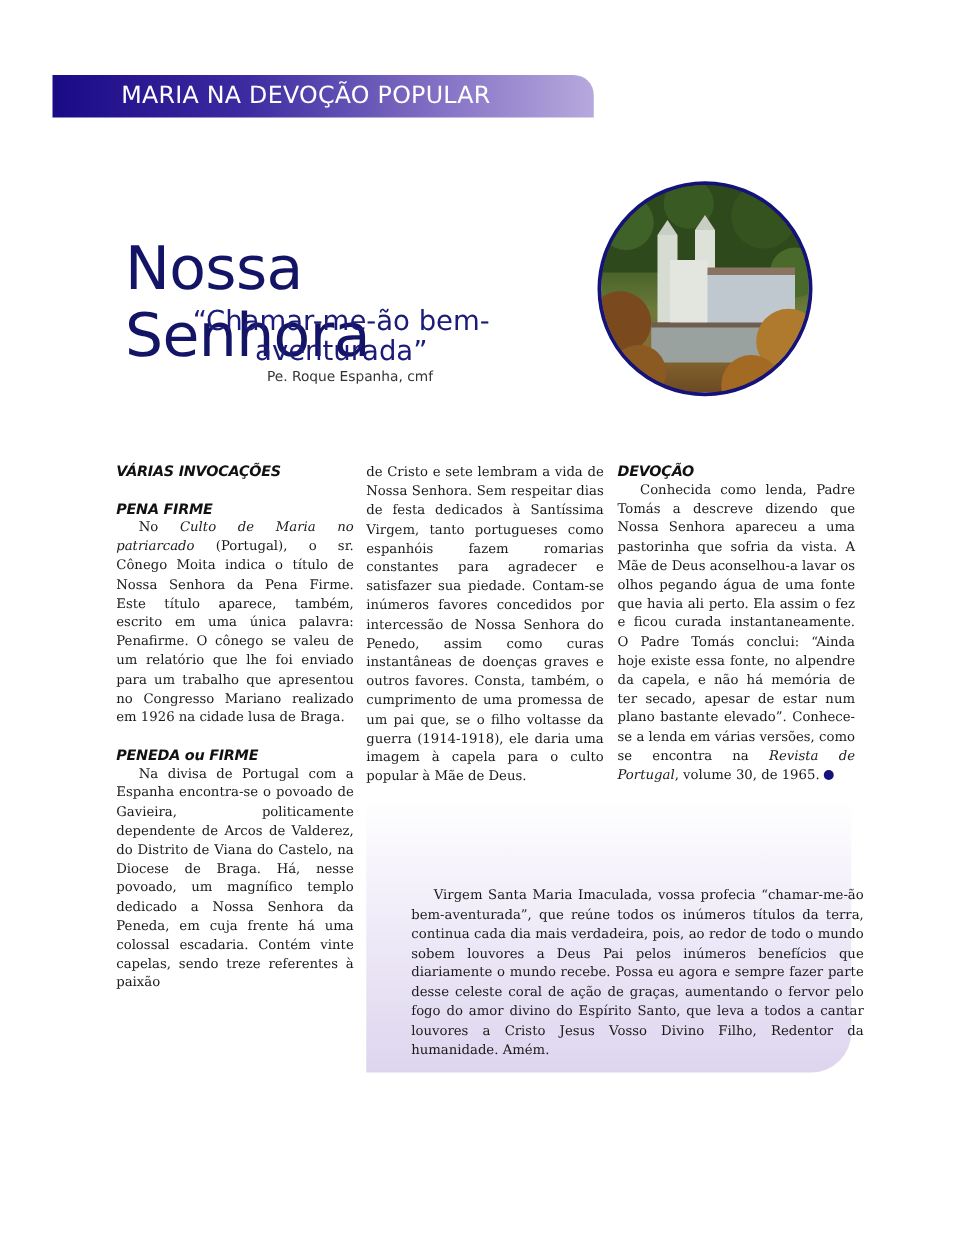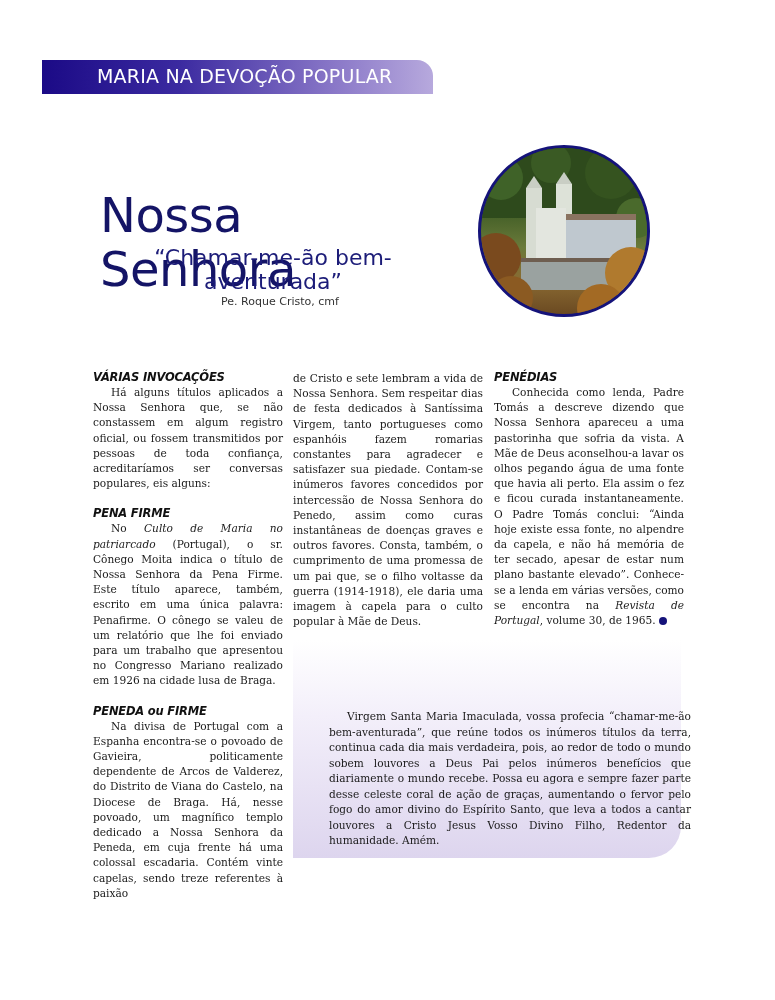--- a/index.html
+++ b/index.html
@@ -1,19 +1,19 @@
 <!DOCTYPE html>
 <html><head>
 <meta charset="utf-8">
 <style>
   html, body { margin: 0; padding: 0; background: #ffffff; }
   body { width: 775px; height: 1000px; position: relative; overflow: hidden;
          font-family: "DejaVu Serif", serif; color: #1a1a1a; }
 
-  .section-banner { position: absolute; left: 42px; top: 60px; width: 391px; height: 34px;
+  .section-banner { position: absolute; left: 42px; top: 60px; width: 433px; height: 34px;
     background: linear-gradient(90deg, #1b0a86 0%, #3b2aa0 35%, #8a78c8 75%, #b7a9dd 100%);
     border-top-right-radius: 16px; box-sizing: border-box; }
   .section-banner span { position: absolute; left: 55px; top: 5px; color: #ffffff;
     font-family: "DejaVu Sans", sans-serif; font-size: 19px; letter-spacing: 0.2px; font-weight: normal; }
 
   .title { position: absolute; left: 100px; top: 188px; width: 350px; 
     font-family: "DejaVu Sans", sans-serif; color: #141466; font-size: 48px; line-height: 54px; letter-spacing: -0.5px; }
   .subtitle { position: absolute; left: 98px; top: 246px; width: 350px; text-align: center;
     font-family: "DejaVu Sans", sans-serif; color: #1c1c78; font-size: 22px; line-height: 24px; }
   .author { position: absolute; left: 190px; top: 295px; width: 180px; text-align: center;
@@ -44,21 +44,21 @@
 </style>
 </head>
 <body>
 
 <div class="section-banner">
   <span>MARIA NA DEVOÇÃO POPULAR</span>
 </div>
 
 <div class="title">Nossa Senhora</div>
 <div class="subtitle">“Chamar-me-ão bem-aventurada”</div>
-<div class="author">Pe. Roque Cristo, cmf</div>
+<div class="author">Pe. Roque Espanha, cmf</div>
 
 <div class="photo">
   <svg width="166" height="166" viewBox="0 0 166 166">
     <rect x="0" y="0" width="166" height="70" fill="#2e4a1c"></rect>
     <circle cx="20" cy="30" r="22" fill="#3f6228"></circle>
     <circle cx="70" cy="15" r="20" fill="#3a5a24"></circle>
     <circle cx="130" cy="25" r="26" fill="#35531f"></circle>
     <circle cx="155" cy="70" r="20" fill="#4a6a2c"></circle>
     <rect x="45" y="40" width="16" height="70" fill="#d7dcd2"></rect>
     <rect x="75" y="36" width="16" height="74" fill="#dde2d8"></rect>
@@ -71,35 +71,34 @@
     <rect x="40" y="110" width="110" height="4" fill="#6e5e50"></rect>
     <circle cx="15" cy="110" r="25" fill="#7a4a1e"></circle>
     <circle cx="150" cy="125" r="26" fill="#b07a2e"></circle>
     <circle cx="30" cy="150" r="22" fill="#8b5a22"></circle>
     <circle cx="120" cy="160" r="24" fill="#a36a24"></circle>
   </svg>
 </div>
 
 <div class="col col1">
   <h3>VÁRIAS INVOCAÇÕES</h3>
-  <p>Há alguns títulos aplicados a Nossa Senhora que, se não constassem em algum registro oficial, ou fossem transmitidos por pessoas de toda confiança, acreditaríamos ser conversas populares, eis alguns:</p>
   <div class="gap"></div>
   <h3>PENA FIRME</h3>
   <p><span>No </span><i>Culto de Maria no patriarcado</i><span> (Portugal), o sr. Cônego Moita indica o título de Nossa Senhora da Pena Firme. Este título aparece, também, escrito em uma única palavra: Penafirme. O cônego se valeu de um relatório que lhe foi enviado para um trabalho que apresentou no Congresso Mariano realizado em 1926 na cidade lusa de Braga.</span></p>
   <div class="gap"></div>
   <h3>PENEDA ou FIRME</h3>
   <p>Na divisa de Portugal com a Espanha encontra-se o povoado de Gavieira, politicamente dependente de Arcos de Valderez, do Distrito de Viana do Castelo, na Diocese de Braga. Há, nesse povoado, um magnífico templo dedicado a Nossa Senhora da Peneda, em cuja frente há uma colossal escadaria. Contém vinte capelas, sendo treze referentes à paixão</p>
 </div>
 
 <div class="col col2">
   <p class="noindent">de Cristo e sete lembram a vida de Nossa Senhora. Sem respeitar dias de festa dedicados à Santíssima Virgem, tanto portugueses como espanhóis fazem romarias constantes para agradecer e satisfazer sua piedade. Contam-se inúmeros favores concedidos por intercessão de Nossa Senhora do Penedo, assim como curas instantâneas de doenças graves e outros favores. Consta, também, o cumprimento de uma promessa de um pai que, se o filho voltasse da guerra (1914-1918), ele daria uma imagem à capela para o culto popular à Mãe de Deus.</p>
 </div>
 
 <div class="col col3">
-  <h3>PENÉDIAS</h3>
+  <h3>DEVOÇÃO</h3>
   <p><span>Conhecida como lenda, Padre Tomás a descreve dizendo que Nossa Senhora apareceu a uma pastorinha que sofria da vista. A Mãe de Deus aconselhou-a lavar os olhos pegando água de uma fonte que havia ali perto. Ela assim o fez e ficou curada instantaneamente. O Padre Tomás conclui: “Ainda hoje existe essa fonte, no alpendre da capela, e não há memória de ter secado, apesar de estar num plano bastante elevado”. Conhece-se a lenda em várias versões, como se encontra na </span><i>Revista de Portugal</i><span>, volume 30, de 1965.</span><span class="end-dot"></span></p>
 </div>
 
 <div class="prayer-box">
   <div class="prayer-text">
     <p>Virgem Santa Maria Imaculada, vossa profecia “chamar-me-ão bem-aventurada”, que reúne todos os inúmeros títulos da terra, continua cada dia mais verdadeira, pois, ao redor de todo o mundo sobem louvores a Deus Pai pelos inúmeros benefícios que diariamente o mundo recebe. Possa eu agora e sempre fazer parte desse celeste coral de ação de graças, aumentando o fervor pelo fogo do amor divino do Espírito Santo, que leva a todos a cantar louvores a Cristo Jesus Vosso Divino Filho, Redentor da humanidade. Amém.</p>
   </div>
 </div>
 
 </body></html>

